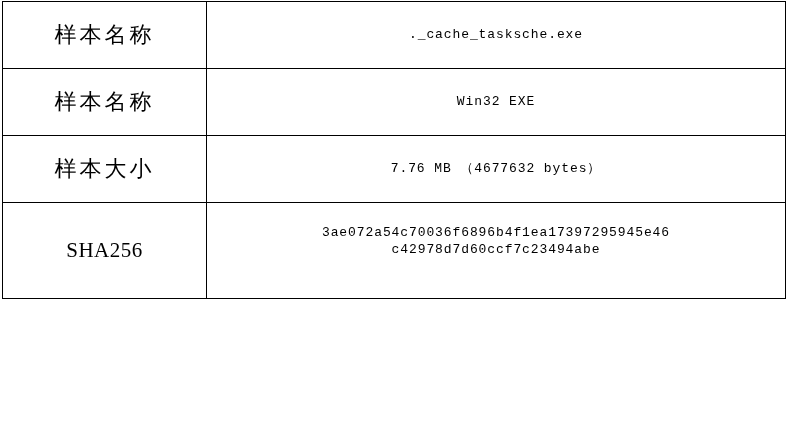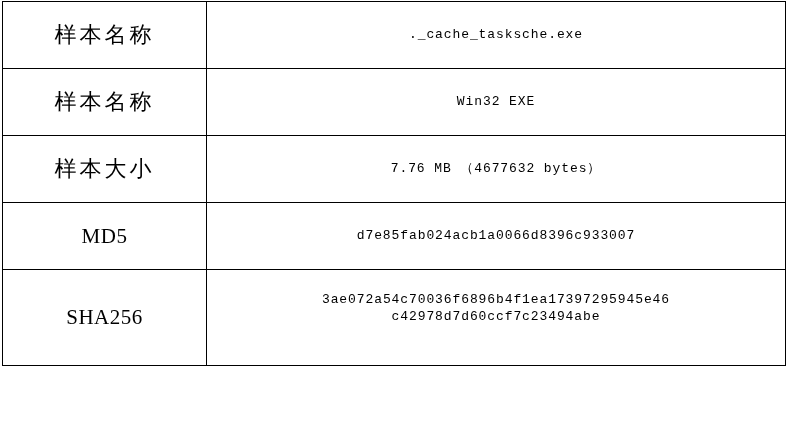--- a/index.html
+++ b/index.html
@@ -104,26 +104,20 @@
         </td>
       </tr>
 
       <tr class="r-size">
         <td class="label-cell cjk">样本大小</td>
         <td class="value-cell">
           <span class="val-line">7.76 MB （4677632 bytes）</span>
         </td>
       </tr>
 
-      <tr class="r-md5">
-        <td class="label-cell">MD5</td>
-        <td class="value-cell">
-          <span class="val-line">d7e85fab024acb1a0066d8396c933007</span>
-        </td>
-      </tr>
 
 
       <tr class="r-sha256">
         <td class="label-cell">SHA256</td>
         <td class="value-cell">
           <span class="val-line">3ae072a54c70036f6896b4f1ea17397295945e46</span>
           <span class="val-line">c42978d7d60ccf7c23494abe</span>
         </td>
       </tr>
 

